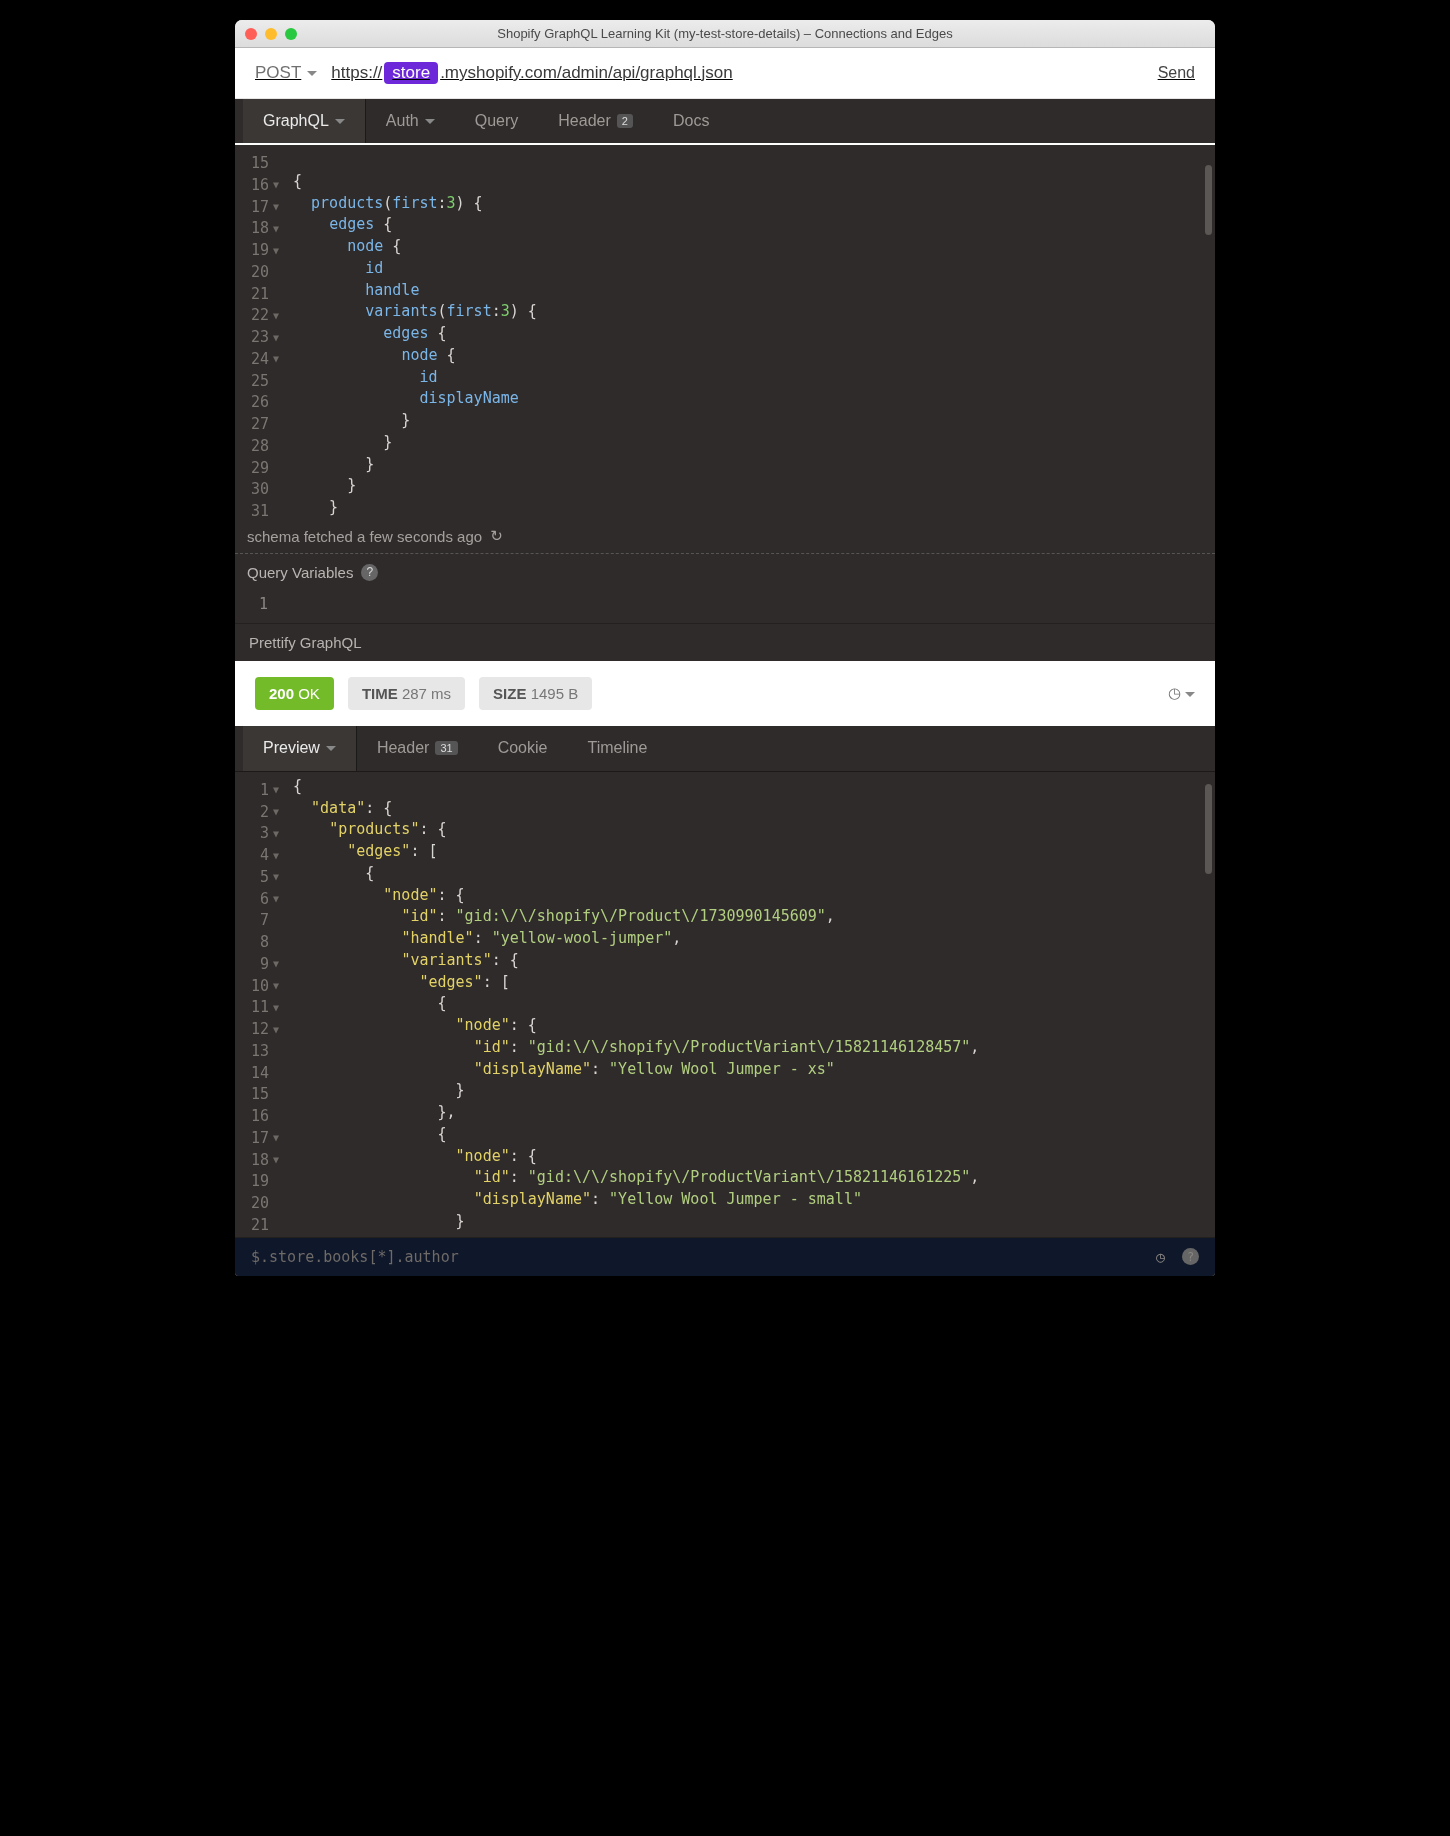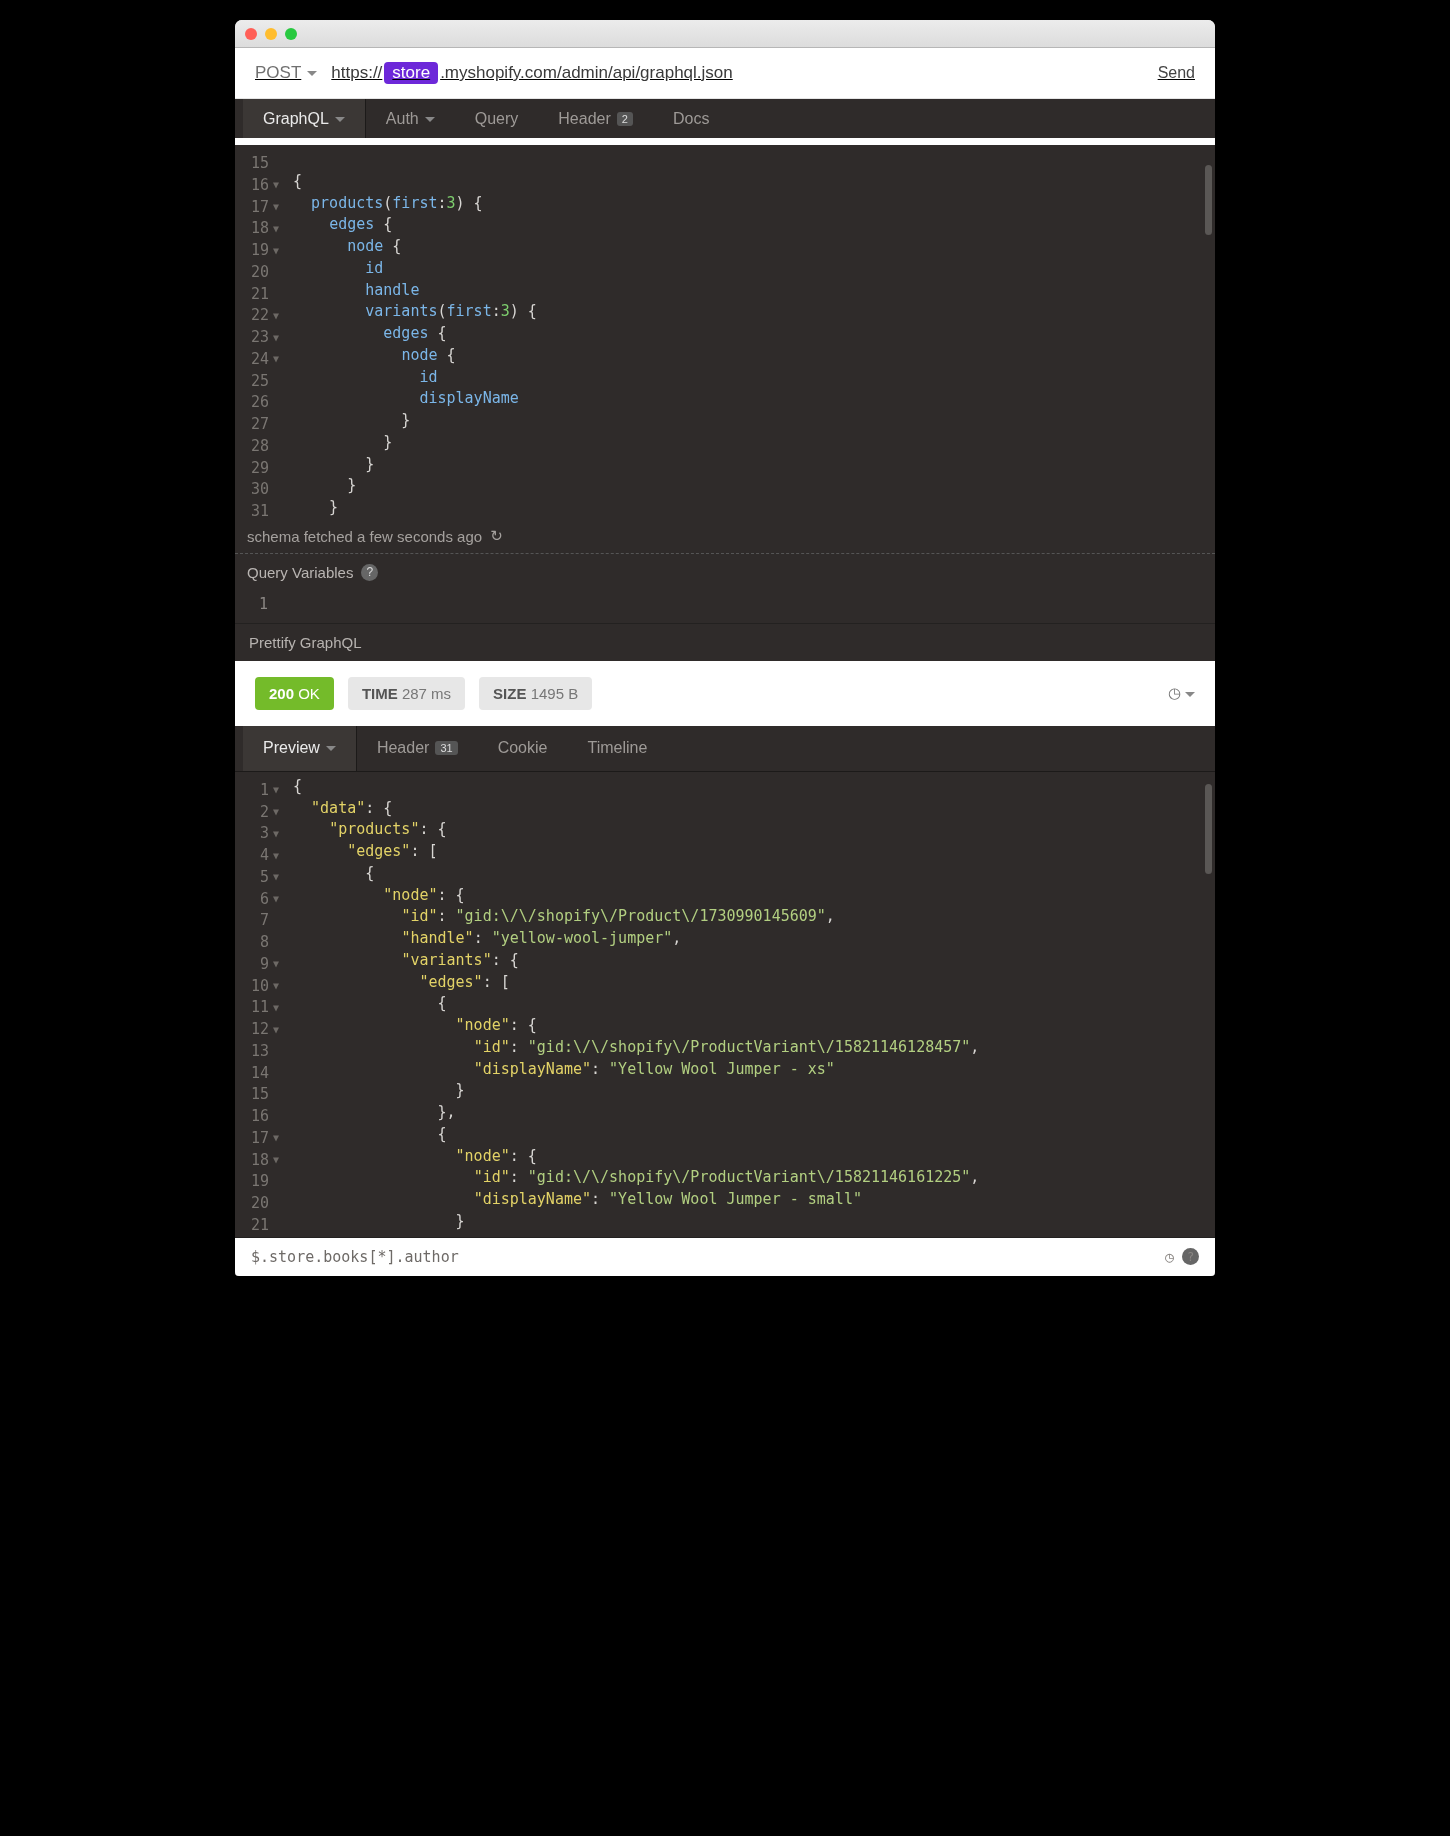--- a/index.html
+++ b/index.html
@@ -35,21 +35,21 @@
   border-bottom:1px solid #e5e5e5;
   text-decoration:underline;
 }
 .method { color:#707070; font-size:17px; display:flex; align-items:center; gap:6px;}
 .caret-down::after{content:"";border:5px solid transparent;border-top-color:#888;display:inline-block;transform:translateY(3px)}
 .url { flex:1; font-size:17px; color:#3a3a3a; display:flex; align-items:center;}
 .url-prefix{color:#3a3a3a}
 .url-tag{background:#6d28d9;color:#fff;border-radius:4px;padding:1px 8px;margin:0 2px}
 .send{color:#444;font-size:16px}
 .darkpanel{background:#2f2b2a;color:#ccc}
-.tabs{display:flex;align-items:flex-end;height:46px;padding-left:8px;border-bottom:7px solid #ffffff}
+.tabs{display:flex;align-items:flex-end;height:46px;padding-left:8px;border-bottom:2px solid #ffffff}
 .tab{padding:0 20px;height:100%;display:flex;align-items:center;gap:6px;color:#9e9a97;font-size:16px}
 .tab.active{background:#3b3735;color:#eaeaea;border-right:1px solid #1c1a19}
 .tab .badge{background:#555;color:#ddd;font-size:11px;border-radius:3px;padding:1px 5px}
 .editor{font-family:Menlo,Consolas,monospace;font-size:15px;line-height:1.45;padding:4px 0;position:relative}
 .gutter{position:absolute;left:0;top:4;bottom:0;color:#7a7672;text-align:right;user-select:none}
 .gline{padding:0 4px;height:21.75px;display:flex;align-items:center;justify-content:flex-end;width:48px}
 .fold{color:#6d6965;margin-left:4px;font-size:10px}
 .codeblock{margin-left:58px;white-space:pre;color:#d8d6d3}
 .tok-field{color:#7bb6e8}
 .tok-arg{color:#7bb6e8}
@@ -65,36 +65,37 @@
 .statusbar{background:#fff;padding:16px 20px;display:flex;align-items:center;gap:14px}
 .pill{border-radius:4px;padding:8px 14px;font-size:15px}
 .pill.ok{background:#74bb2a;color:#fff;font-weight:500}
 .pill.ok span{font-weight:400}
 .pill.grey{background:#e7e7e7;color:#555}
 .pill.grey b{color:#555;font-weight:600}
 .pill.grey span{color:#777}
 .statusbar .spacer{flex:1}
 .hist{color:#777;display:flex;align-items:center;gap:4px}
 .tabs2{display:flex;align-items:center;height:46px;padding-left:8px;border-bottom:1px solid #1c1a19}
-.footer{background:#ffffff;display:flex;align-items:center;padding:10px 16px;color:#6e6a67;font-family:Menlo,monospace;gap:8px;border-top:1px solid #232120}
+.footer{background:#0f172a;display:flex;align-items:center;padding:10px 16px;color:#6e6a67;font-family:Menlo,monospace;gap:17px;border-top:1px solid #232120}
 .footer .fspace{flex:1}
 .smicon{color:#8a8683}
 .scrollbar{position:absolute;right:3px;top:20px;width:7px;height:70px;background:#5a5755;border-radius:4px}
 </style>
 </head>
 <body>
 
 <div class="window">
 
   <div class="titlebar">
     <div class="traffic">
       <div class="dot red"></div>
       <div class="dot yellow"></div>
       <div class="dot green"></div>
     </div>
+    <div class="title">Shopify GraphQL Learning Kit (my-test-store-details) – Connections and Edges</div>
   </div>
 
   <div class="reqbar">
     <div class="method caret-down">
       <span>POST</span>
     </div>
     <div class="url">
       <span class="url-prefix">https://</span>
       <span class="url-tag">store</span>
       <span>.myshopify.com/admin/api/graphql.json</span>

